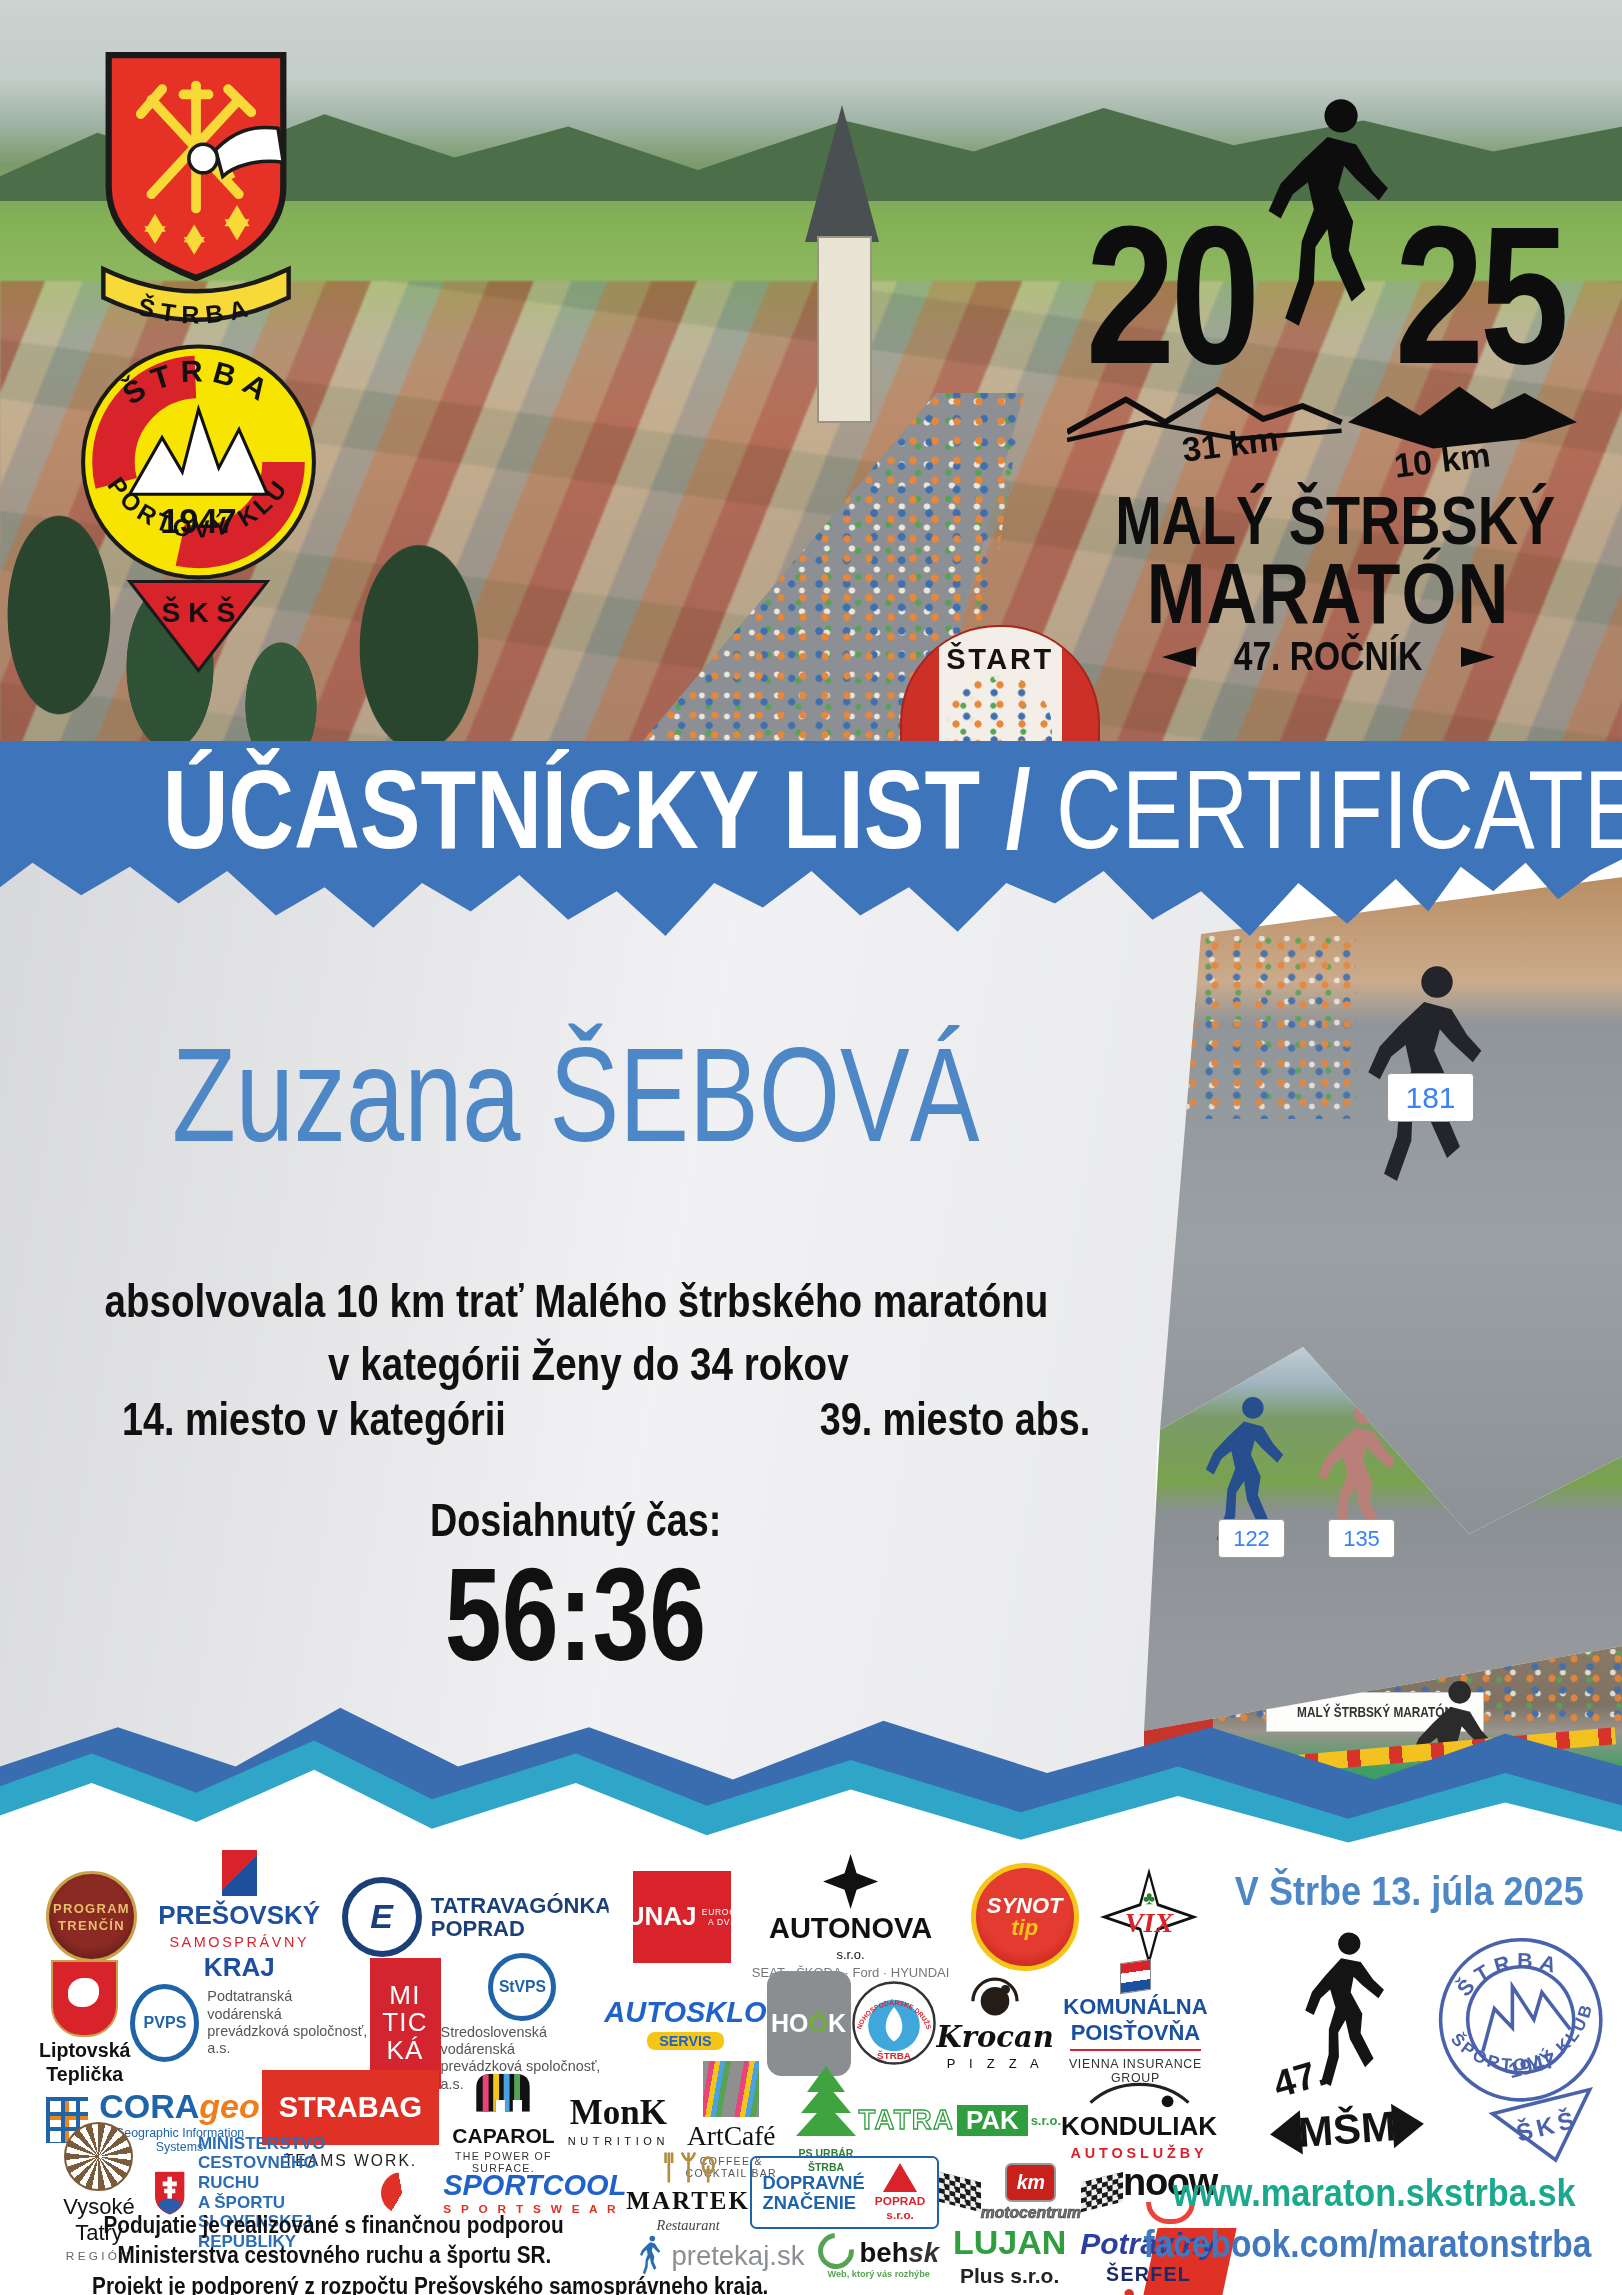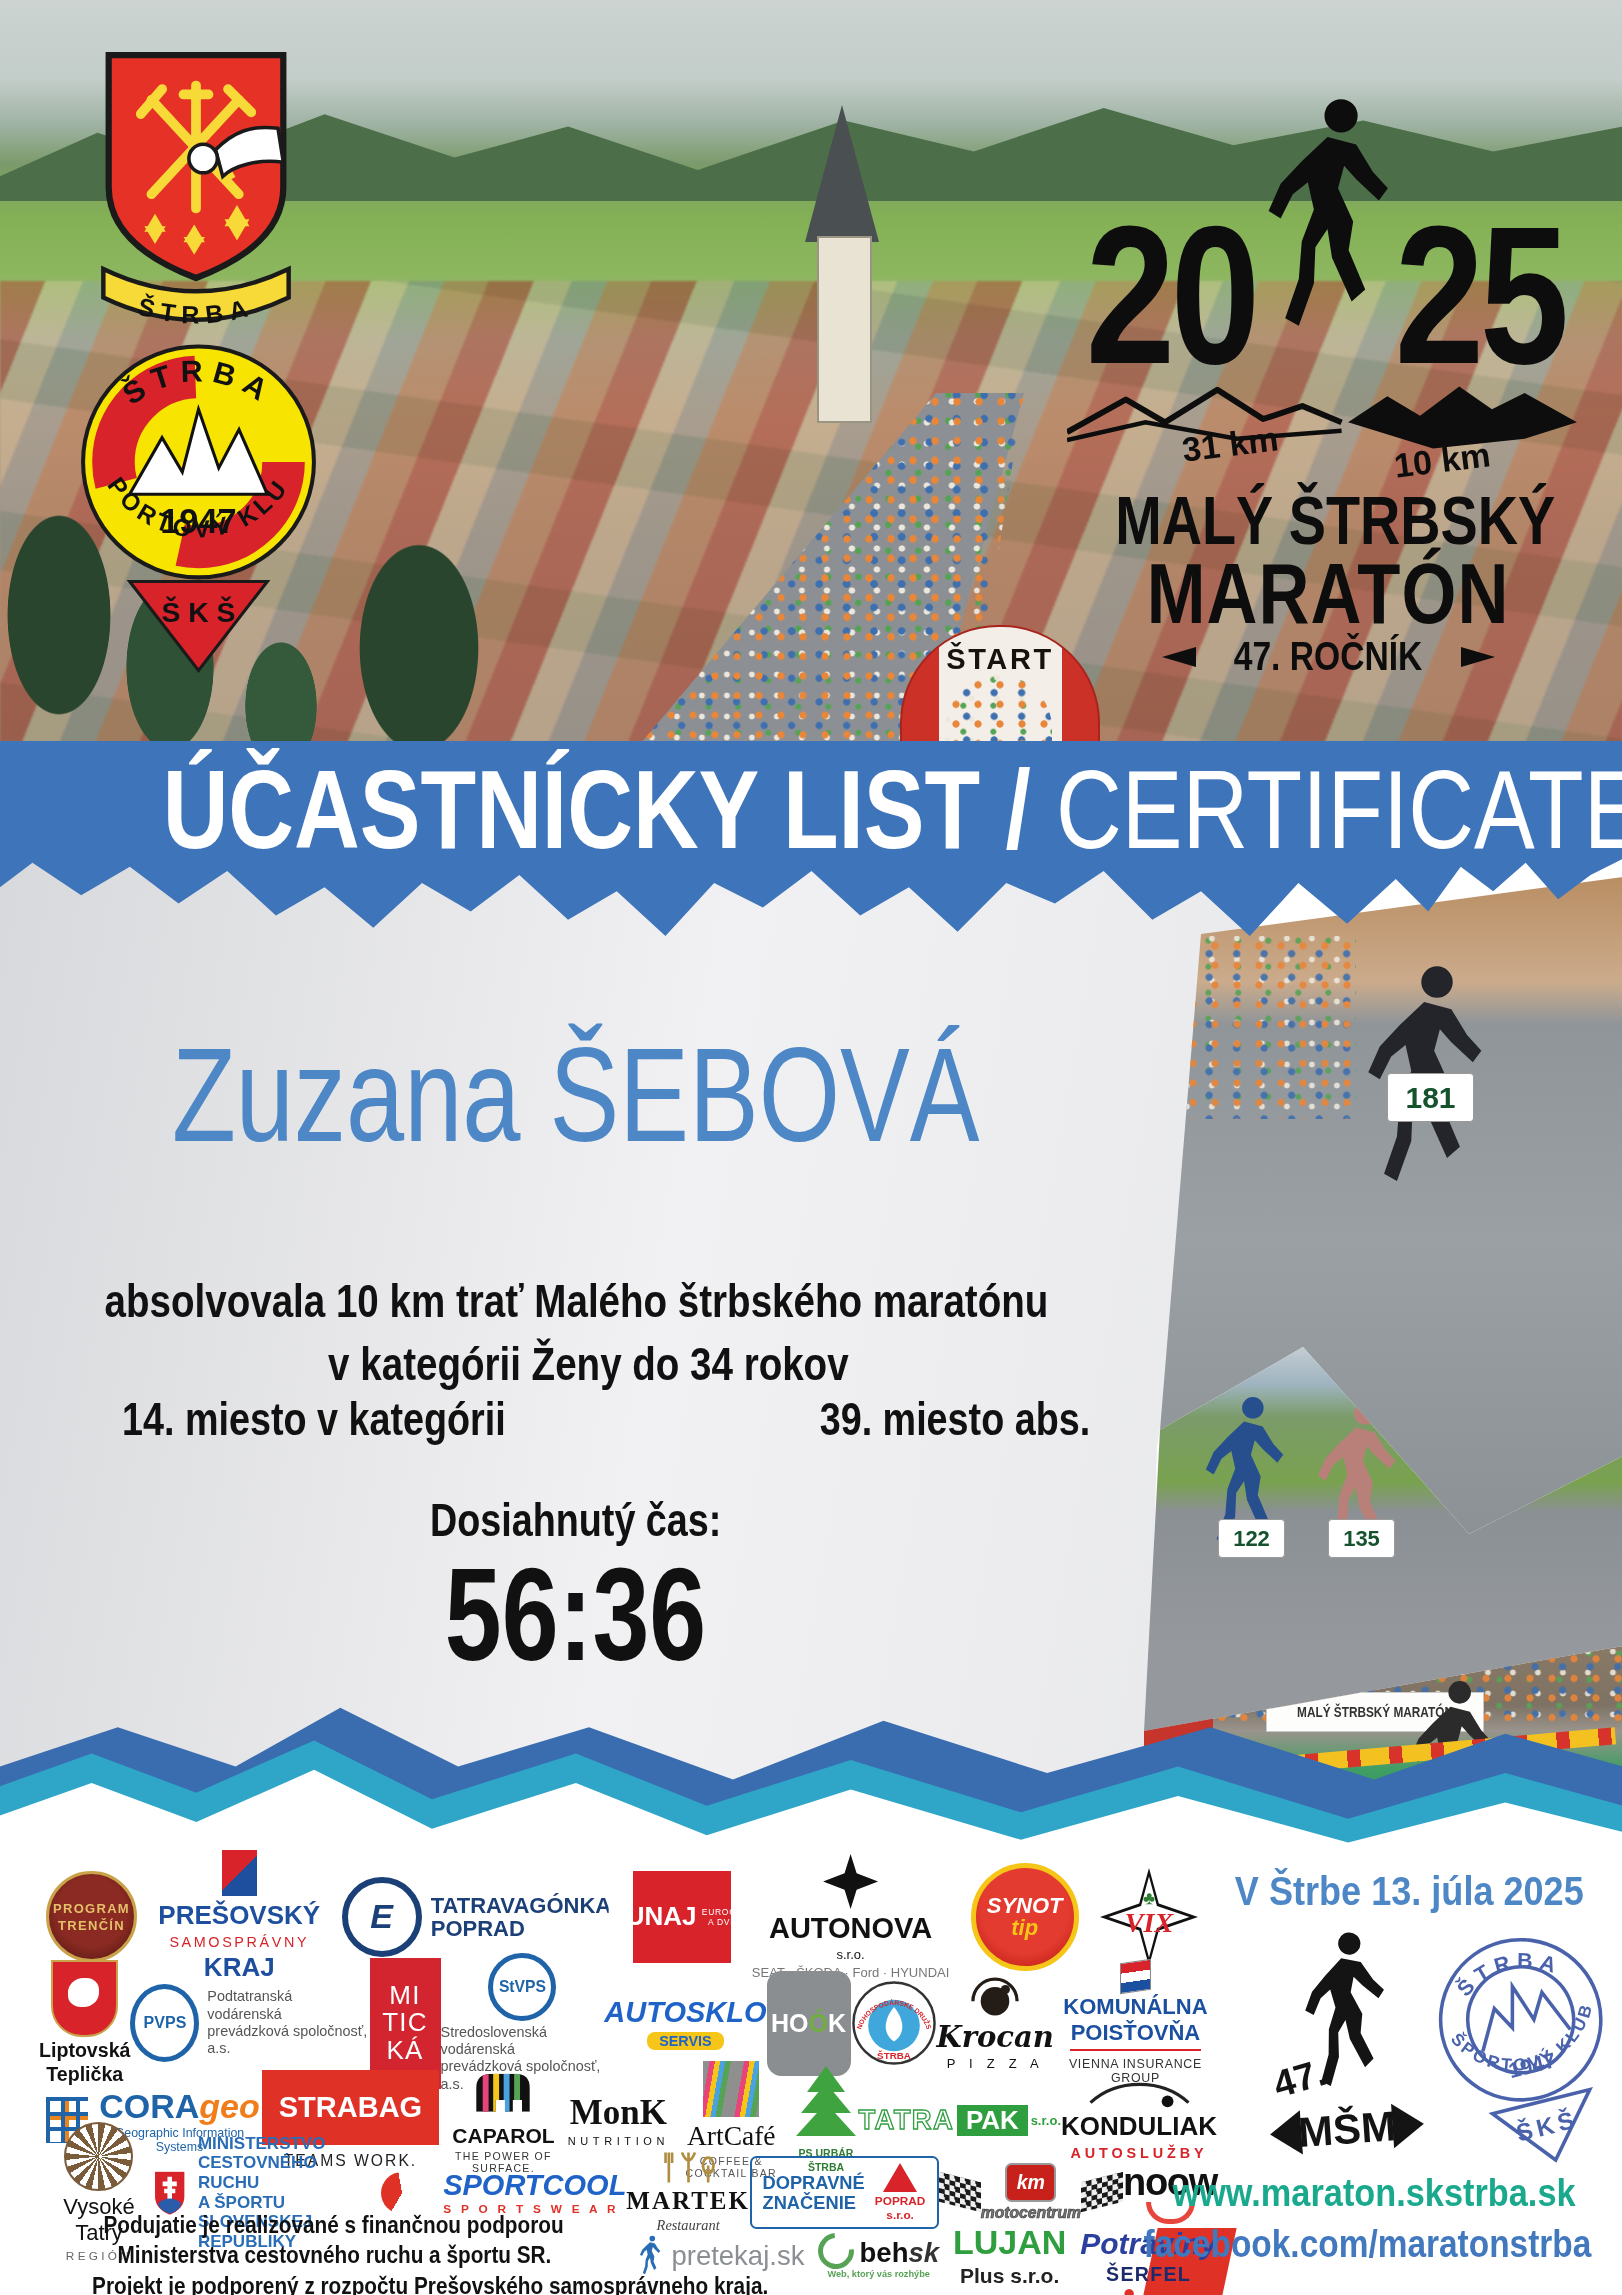--- a/index.html
+++ b/index.html
@@ -98,21 +98,21 @@
   .photo1{clip-path:polygon(1201px 934px,1623px 877px,1623px 1456px,1469px 1534px,1303px 1347px,1160px 1430px);
     background:linear-gradient(180deg,#b98e63 877px,#cbab8c 982px,#909599 1024px,#9aa0a4 1243px,#8b9195 1538px);}
   .photo2{clip-path:polygon(1160px 1430px,1303px 1347px,1469px 1534px,1623px 1456px,1623px 1646px,1144px 1731px);
     background:linear-gradient(180deg,#c3ccd2 1347px,#9fb4c0 1384px,#7b9b6a 1417px,#79a24f 1482px,#8b9094 1512px,#95999d 1649px);}
   .photo3{clip-path:polygon(1144px 1731px,1623px 1646px,1623px 1842px,1144px 1842px);
     background:linear-gradient(180deg,#8a7a66 1646px,#7d7264 1705px,#9a948c 1731px,#3f9e63 1770px,#35905a 1842px);}
   .crowd1{position:absolute;left:1160px;top:936px;width:196px;height:183px;opacity:.9;}
   .crowd3{position:absolute;left:1211px;top:1649px;width:412px;height:72px;opacity:.9;}
   .arch3{position:absolute;left:1144px;top:1649px;width:69px;height:193px;background:#c5352c;border-radius:0 26px 0 0;}
   .bib{position:absolute;background:#fff;border:1.3px solid #9a9a9a;border-radius:3.9px;
-    display:flex;align-items:center;justify-content:center;font-weight:700;color:#14532d;text-align:center;}
+    display:flex;align-items:center;justify-content:center;font-weight:400;color:#3b82f6;text-align:center;}
   .bib1{left:1387px;top:1073px;width:85px;height:47px;font-size:30px;}
   .bib2{left:1218px;top:1519px;width:65px;height:37px;font-size:22px;}
   .bib3{left:1328px;top:1519px;width:65px;height:37px;font-size:22px;}
   .rsil{position:absolute;}
   .tape{position:absolute;left:1276px;top:1742px;width:340px;height:17px;transform:rotate(-5deg);
     background:repeating-linear-gradient(90deg,#f3c221 0 29px,#d8332a 29px 42px);}
   .fin-banner{position:absolute;left:1266px;top:1692px;width:216px;height:38px;background:#fdfdfb;
     border:1.3px solid #c9c9c9;display:flex;align-items:center;justify-content:center;
     font-size:14.4px;font-weight:700;color:#333;}
 

